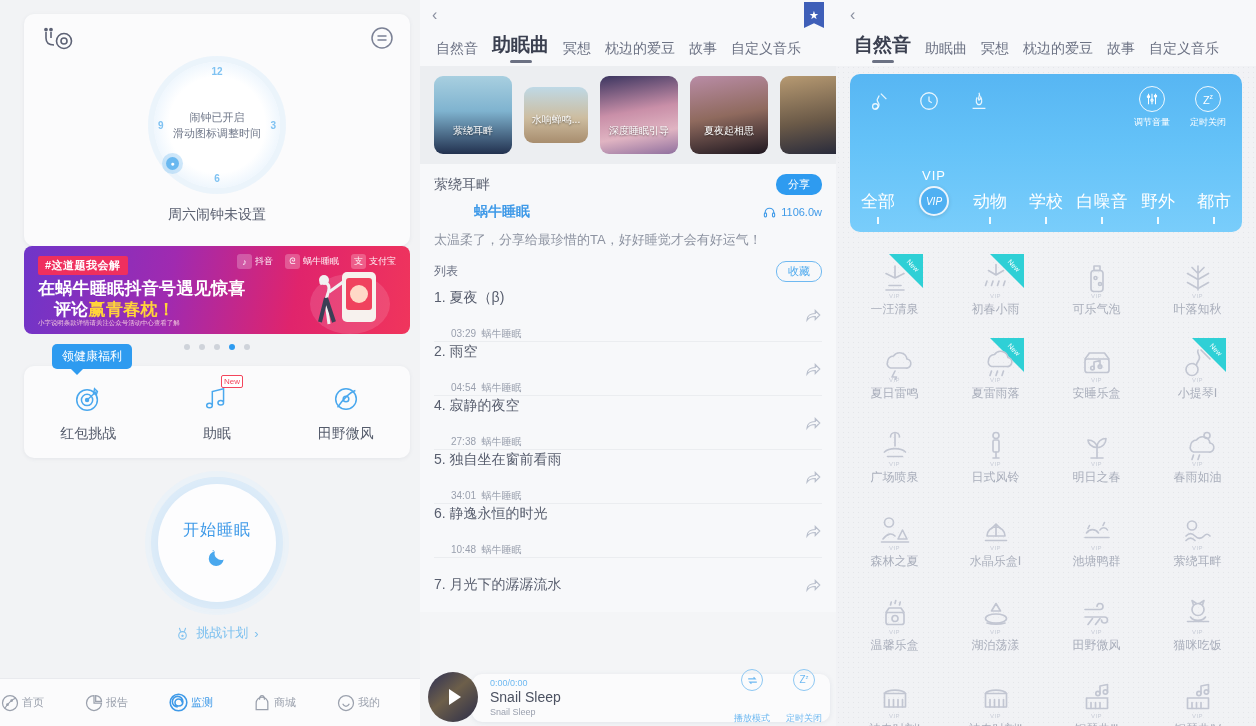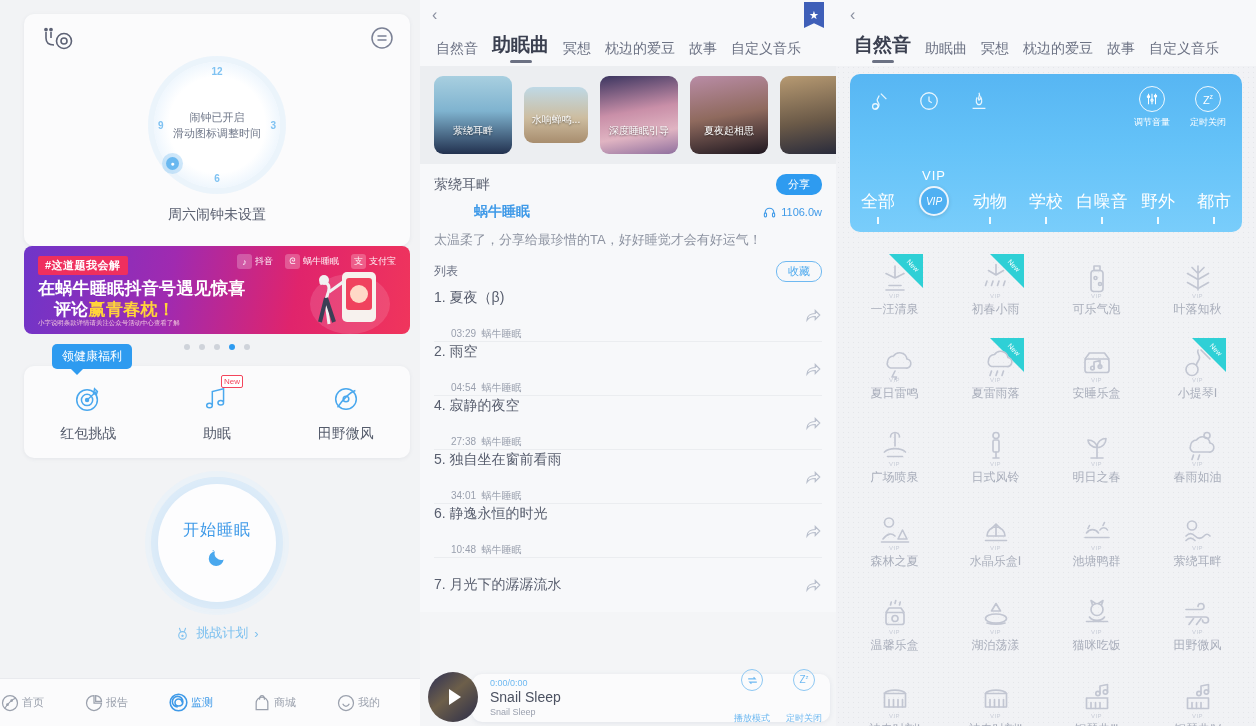--- a/index.html
+++ b/index.html
@@ -822,37 +822,37 @@
             <ellipse cx="12" cy="15" rx="7" ry="3"></ellipse>
             <path d="M6 18c3 1 9 1 12 0"></path>
           </svg>
           <span class="gvip">VIP</span>
         </span>
         <span class="glabel">湖泊荡漾</span>
       </div>
       <div class="gitem">
         <span class="gicon">
           <svg viewBox="0 0 24 24" width="36" height="36" fill="none" stroke="currentColor" stroke-width="1.1" stroke-linecap="round" stroke-linejoin="round">
+            <path d="M4 9h10a2 2 0 10-2-2M4 14h13a2 2 0 11-2 2"></path>
+            <path d="M6 19l3-4M11 19l3-4"></path>
+          </svg>
+          <span class="gvip">VIP</span>
+        </span>
+        <span class="glabel">田野微风</span>
+      </div>
+      <div class="gitem">
+        <span class="gicon">
+          <svg viewBox="0 0 24 24" width="36" height="36" fill="none" stroke="currentColor" stroke-width="1.1" stroke-linecap="round" stroke-linejoin="round">
             <circle cx="12" cy="9" r="4"></circle>
             <path d="M9 6L8 3l3 2M15 6l1-3-3 2"></path>
             <path d="M5 17h14M7 14c2 3 8 3 10 0"></path>
           </svg>
           <span class="gvip">VIP</span>
         </span>
         <span class="glabel">猫咪吃饭</span>
-      </div>
-      <div class="gitem">
-        <span class="gicon">
-          <svg viewBox="0 0 24 24" width="36" height="36" fill="none" stroke="currentColor" stroke-width="1.1" stroke-linecap="round" stroke-linejoin="round">
-            <path d="M4 9h10a2 2 0 10-2-2M4 14h13a2 2 0 11-2 2"></path>
-            <path d="M6 19l3-4M11 19l3-4"></path>
-          </svg>
-          <span class="gvip">VIP</span>
-        </span>
-        <span class="glabel">田野微风</span>
       </div>
       <div class="gitem">
         <span class="gicon">
           <svg viewBox="0 0 24 24" width="36" height="36" fill="none" stroke="currentColor" stroke-width="1.1" stroke-linecap="round" stroke-linejoin="round">
             <path d="M5 9h14v9H5z"></path>
             <path d="M5 9c2-3 12-3 14 0"></path>
             <path d="M8 13v5M11 13v5M14 13v5M17 13v5"></path>
           </svg>
           <span class="gvip">VIP</span>
         </span>

